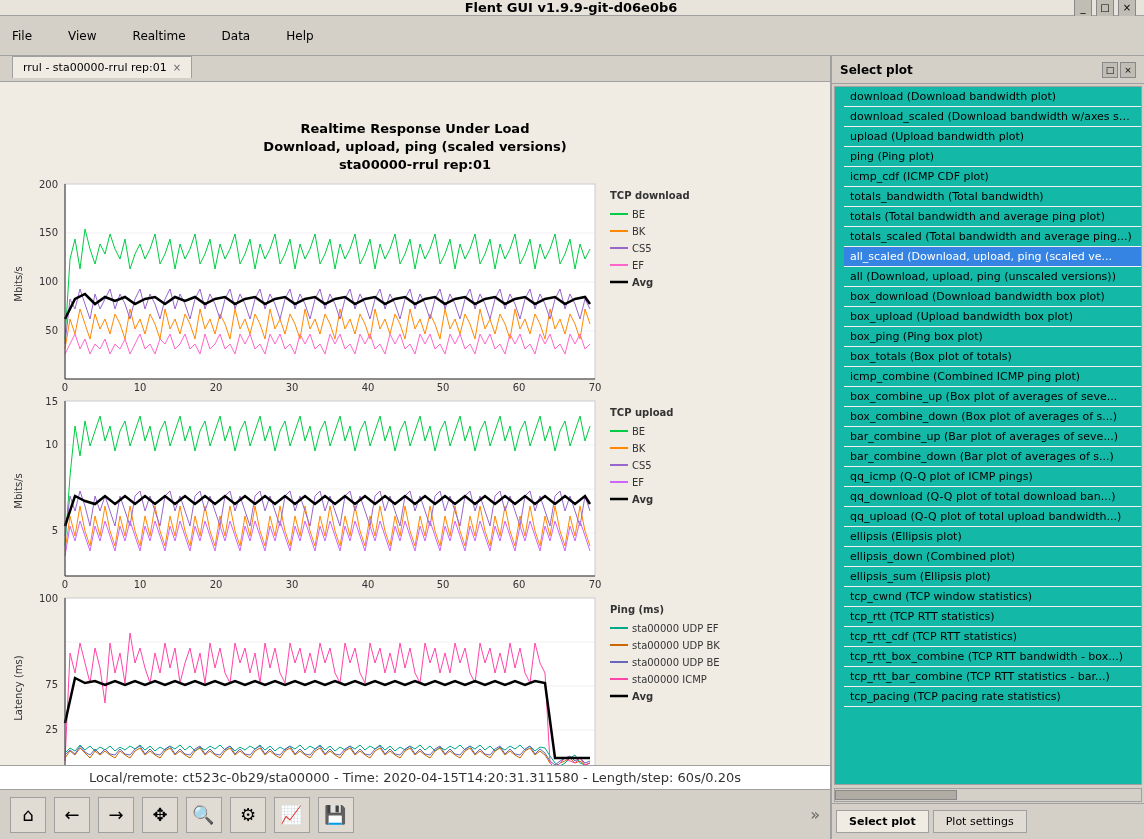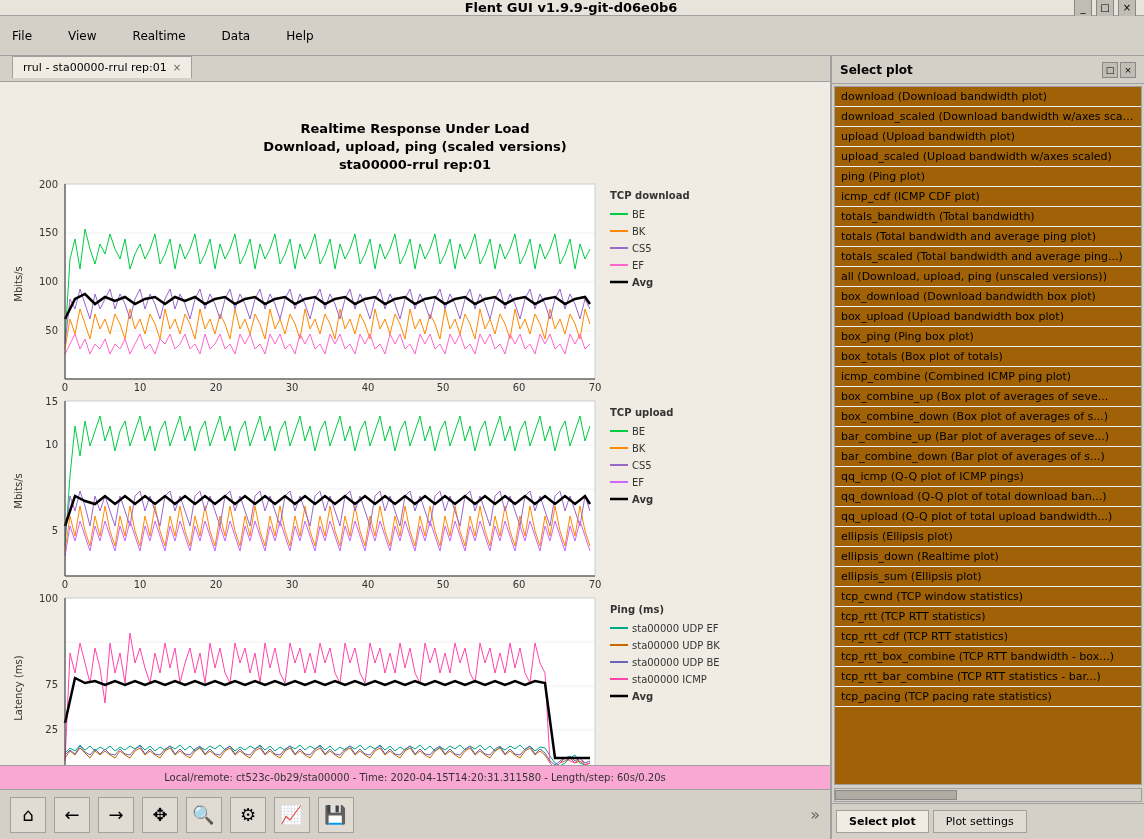--- a/index.html
+++ b/index.html
@@ -123,23 +123,23 @@
       padding: 0 10px;
       display: flex;
       flex-direction: column;
       gap: 2px;
     }
     .status-bar {
       height: 24px;
       display: flex;
       align-items: center;
       justify-content: center;
-      font-size: 10px;
+      font-size: 13px;
       color: #333;
-      background: #f9a8d4;
+      background: #ffffff;
       border-top: 1px solid #a0a0a0;
       padding: 0 8px;
     }
     
     .toolbar {
       height: 50px;
       display: flex;
       align-items: center;
       padding: 4px 10px;
       background: #d4d0c8;
@@ -194,23 +194,24 @@
       border: 1px solid #888;
       display: flex;
       align-items: center;
       justify-content: center;
       font-size: 9px;
       cursor: pointer;
     }
     .plot-list {
       flex: 1;
       overflow-y: auto;
-      background: #a16207;
+      background: #14b8a6;
       border: 1px solid #a0a0a0;
       margin: 2px;
+      padding-left: 9px;
     }
     .plot-list-item {
       padding: 3px 6px;
       font-size: 11px;
       cursor: pointer;
       white-space: nowrap;
       overflow: hidden;
       text-overflow: ellipsis;
       border-bottom: 1px solid #f0f0f0;
     }
@@ -493,41 +494,41 @@
       <span class="right-panel-header-title">Select plot</span>
       <div class="right-panel-controls">
         <div class="right-panel-btn">□</div>
         <div class="right-panel-btn">×</div>
       </div>
     </div>
     <div class="plot-list" id="plot-list-container">
     <div class="plot-list-item">download (Download bandwidth plot)</div>
         <div class="plot-list-item">download_scaled (Download bandwidth w/axes scaled)</div>
         <div class="plot-list-item">upload (Upload bandwidth plot)</div>
-        <div class="plot-list-item">upload_scaled (Upload bandwidth w/axes scaled)</div>
         <div class="plot-list-item">ping (Ping plot)</div>
         <div class="plot-list-item">icmp_cdf (ICMP CDF plot)</div>
         <div class="plot-list-item">totals_bandwidth (Total bandwidth)</div>
         <div class="plot-list-item">totals (Total bandwidth and average ping plot)</div>
         <div class="plot-list-item">totals_scaled (Total bandwidth and average ping...)</div>
+        <div class="plot-list-item selected">all_scaled (Download, upload, ping (scaled ve...</div>
         <div class="plot-list-item">all (Download, upload, ping (unscaled versions))</div>
         <div class="plot-list-item">box_download (Download bandwidth box plot)</div>
         <div class="plot-list-item">box_upload (Upload bandwidth box plot)</div>
         <div class="plot-list-item">box_ping (Ping box plot)</div>
         <div class="plot-list-item">box_totals (Box plot of totals)</div>
         <div class="plot-list-item">icmp_combine (Combined ICMP ping plot)</div>
         <div class="plot-list-item">box_combine_up (Box plot of averages of seve...</div>
         <div class="plot-list-item">box_combine_down (Box plot of averages of s...)</div>
         <div class="plot-list-item">bar_combine_up (Bar plot of averages of seve...)</div>
         <div class="plot-list-item">bar_combine_down (Bar plot of averages of s...)</div>
         <div class="plot-list-item">qq_icmp (Q-Q plot of ICMP pings)</div>
         <div class="plot-list-item">qq_download (Q-Q plot of total download ban...)</div>
         <div class="plot-list-item">qq_upload (Q-Q plot of total upload bandwidth...)</div>
         <div class="plot-list-item">ellipsis (Ellipsis plot)</div>
-        <div class="plot-list-item">ellipsis_down (Realtime plot)</div>
+        <div class="plot-list-item">ellipsis_down (Combined plot)</div>
         <div class="plot-list-item">ellipsis_sum (Ellipsis plot)</div>
         <div class="plot-list-item">tcp_cwnd (TCP window statistics)</div>
         <div class="plot-list-item">tcp_rtt (TCP RTT statistics)</div>
         <div class="plot-list-item">tcp_rtt_cdf (TCP RTT statistics)</div>
         <div class="plot-list-item">tcp_rtt_box_combine (TCP RTT bandwidth - box...)</div>
         <div class="plot-list-item">tcp_rtt_bar_combine (TCP RTT statistics - bar...)</div>
         <div class="plot-list-item">tcp_pacing (TCP pacing rate statistics)</div>
       </div>
     <div class="scrollbar-h">
       <div class="scrollbar-thumb"></div>

